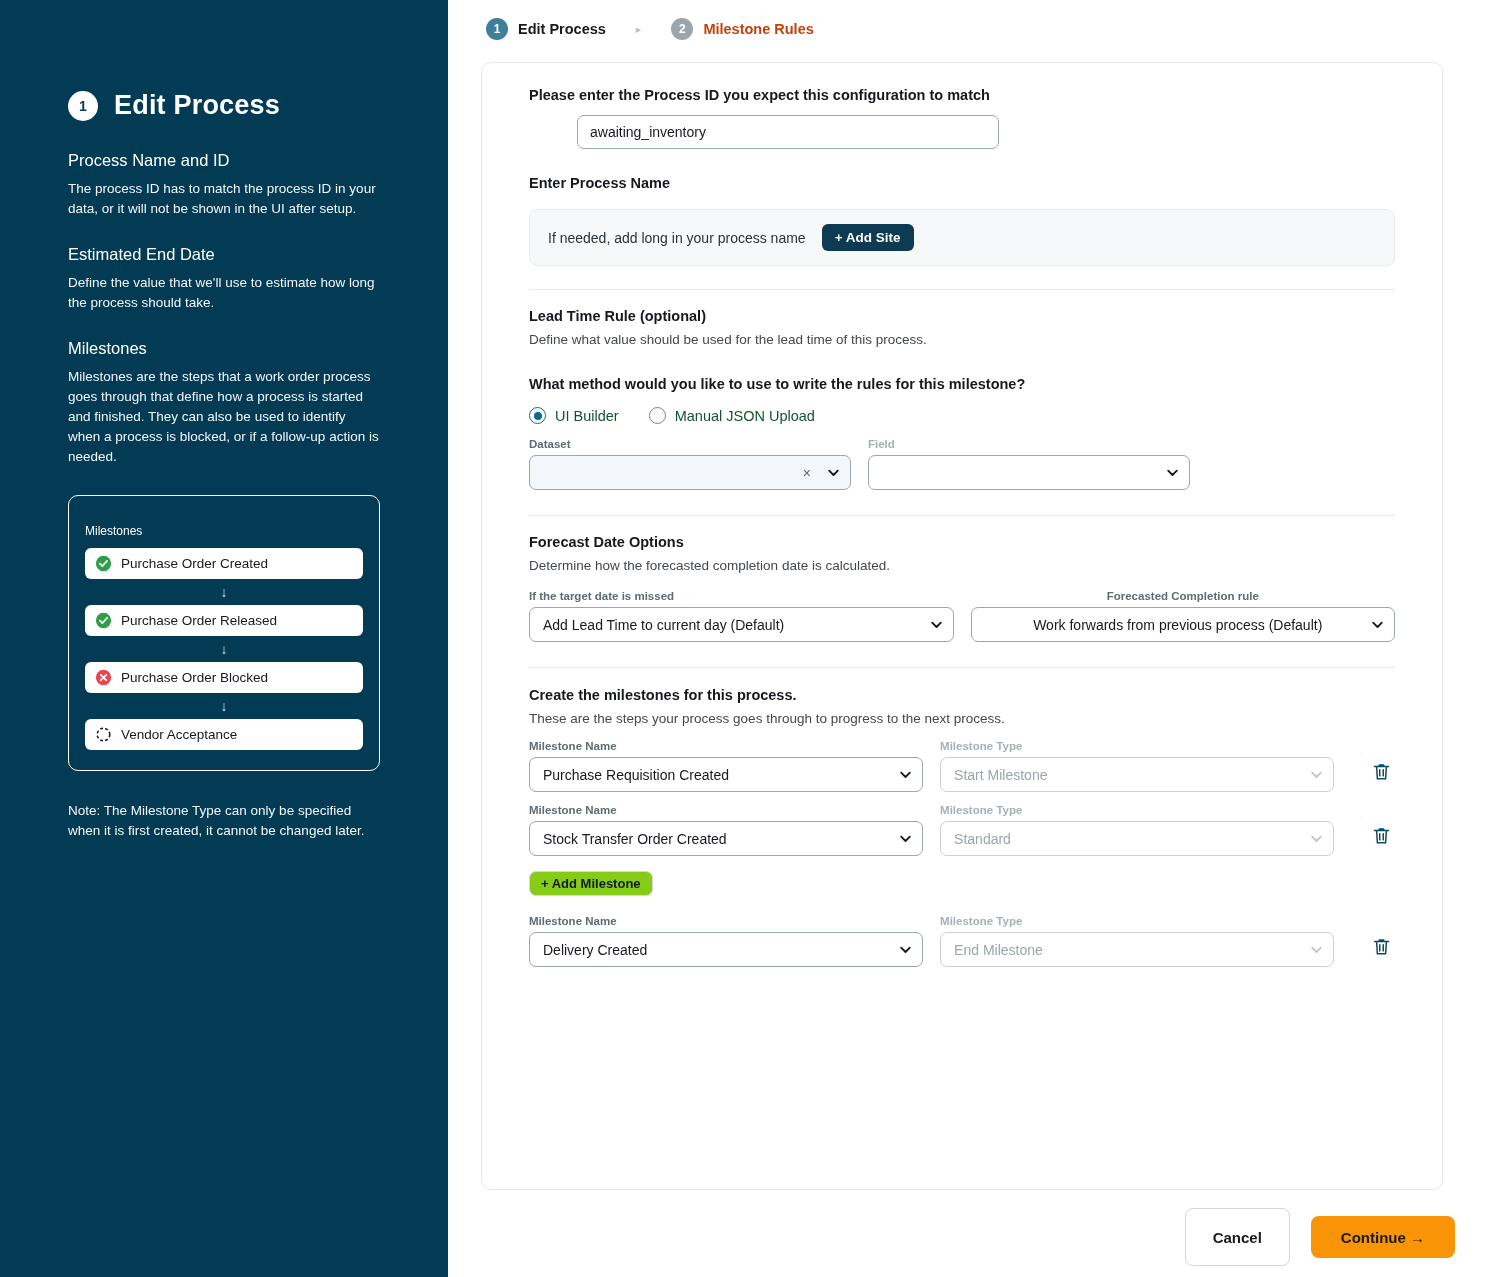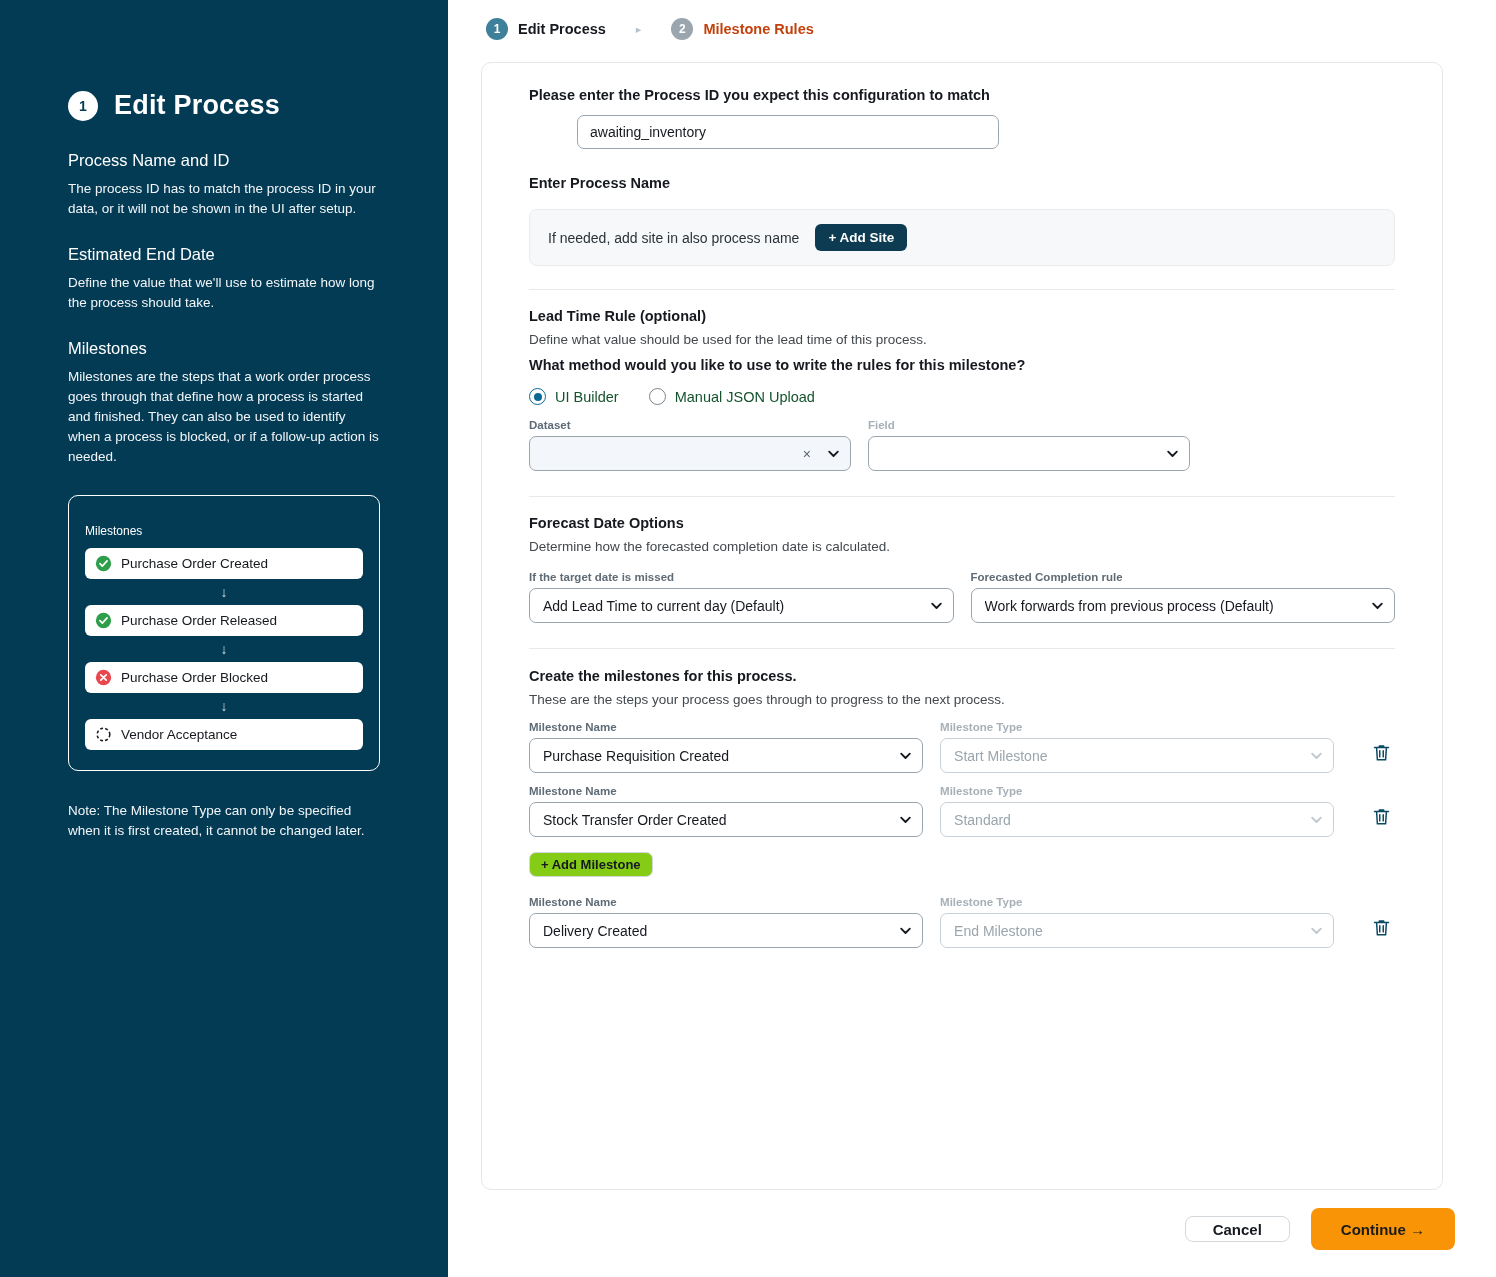--- a/index.html
+++ b/index.html
@@ -138,21 +138,21 @@
     height: 25px; padding: 0 11px; font-size: 13px; font-weight: bold;
     color: #16191f; font-family: "Liberation Sans", sans-serif; cursor: pointer;
   }
 
   .footer {
     position: absolute; right: 41px; top: 1208px;
     display: flex; align-items: center; gap: 21px;
   }
   .btn-cancel {
     background: #fff; border: 1px solid #d3d8dc; border-radius: 8px;
-    height: 26px; padding: 0 27px; font-size: 15px; font-weight: bold;
+    height: 58px; padding: 0 27px; font-size: 15px; font-weight: bold;
     color: #16191f; font-family: "Liberation Sans", sans-serif; cursor: pointer;
   }
   .btn-continue {
     background: #f89406; border: none; border-radius: 8px;
     height: 42px; padding: 0 30px; font-size: 15px; font-weight: bold;
     color: #1a1a1a; font-family: "Liberation Sans", sans-serif; cursor: pointer;
   }
 </style>
 </head>
 <body>
@@ -232,29 +232,29 @@
     <section class="card">
 
       <div class="lbl-bold">Please enter the Process ID you expect this configuration to match</div>
       <div style="margin-top:12px; width:470px;padding-left:48px;">
         <input class="txtinput" type="text" value="awaiting_inventory" style="">
       </div>
 
       <div class="lbl-bold" style="margin-top:26px;">Enter Process Name</div>
 
       <div class="hint-bar">
-        <span class="hint-text">If needed, add site in also process name</span>
+        <span class="hint-text">If needed, add long in your process name</span>
         <button class="btn-addsite">+ Add Site</button>
       </div>
 
       <hr class="hr">
 
       <div class="lbl-bold" style="margin-top:18px;">Lead Time Rule (optional)</div>
       <div class="lbl-desc">Define what value should be used for the lead time of this process.</div>
-      <div class="lbl-bold" style="margin-top:10px;">What method would you like to use to write the rules for this milestone?</div>
+      <div class="lbl-bold" style="margin-top:29px;">What method would you like to use to write the rules for this milestone?</div>
 
       <div class="radio-row">
         <label class="radio-item">
           <span class="radio">
               <span class="dot"></span>
             </span>
           <span class="radio-label">UI Builder</span>
         </label>
         <label class="radio-item">
           <span class="radio off"></span>
@@ -292,21 +292,21 @@
       <div class="two-col" style="margin-top:17px;">
         <div class="col" style="width:430px;">
           <div class="lbl-small">If the target date is missed</div>
           <div class="selbox">
             <span class="val">Add Lead Time to current day (Default)</span>
             <svg class="chev" viewBox="0 0 12 12">
               <path d="M2 4.3 L6 8.3 L10 4.3" stroke="#16191f" stroke-width="1.7" fill="none" stroke-linecap="round" stroke-linejoin="round"></path>
             </svg>
           </div>
         </div>
-        <div class="col" style="width:430px;">
+        <div class="col" style="width:430px;text-align:center;">
           <div class="lbl-small">Forecasted Completion rule</div>
           <div class="selbox">
             <span class="val">Work forwards from previous process (Default)</span>
             <svg class="chev" viewBox="0 0 12 12">
               <path d="M2 4.3 L6 8.3 L10 4.3" stroke="#16191f" stroke-width="1.7" fill="none" stroke-linecap="round" stroke-linejoin="round"></path>
             </svg>
           </div>
         </div>
       </div>
 

